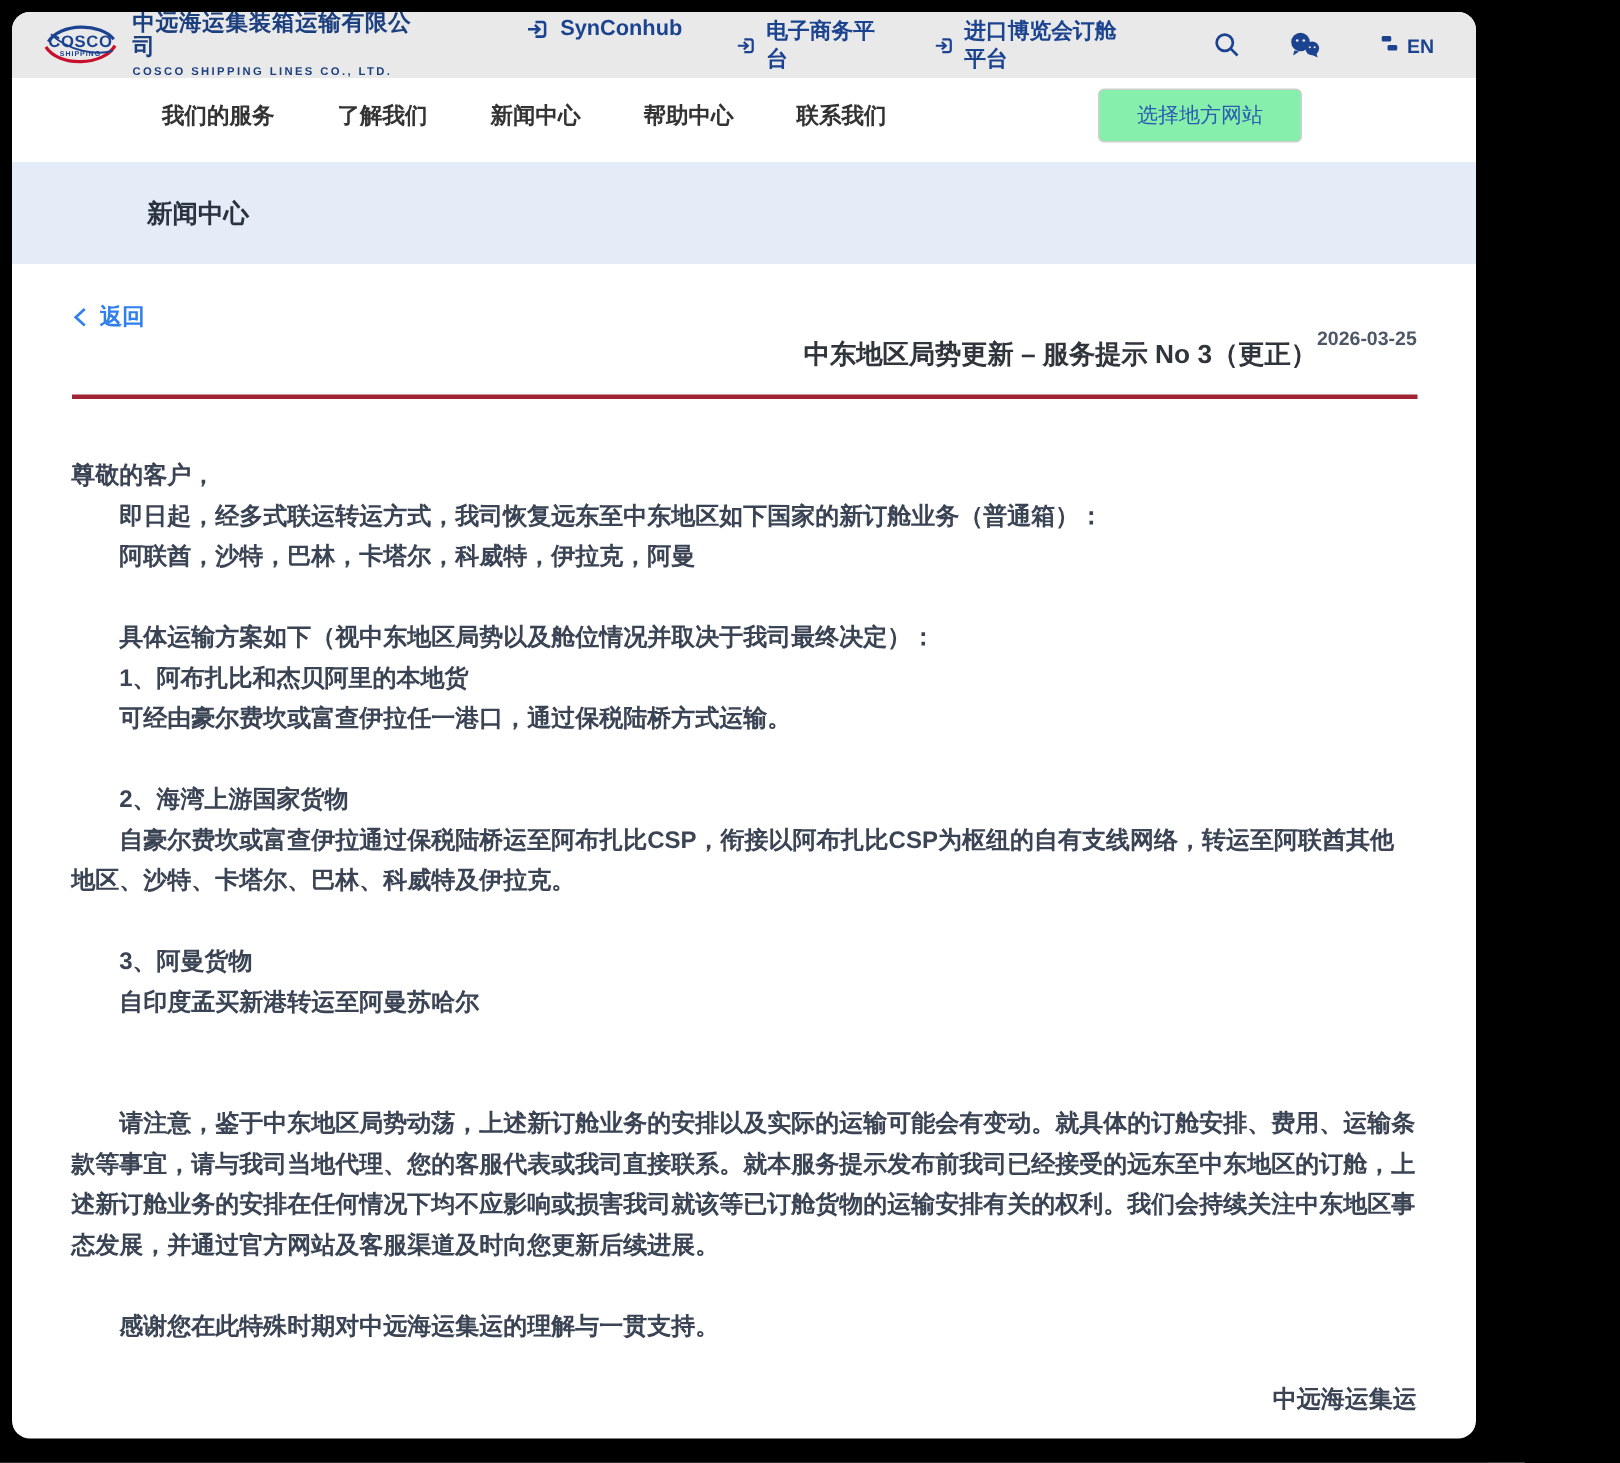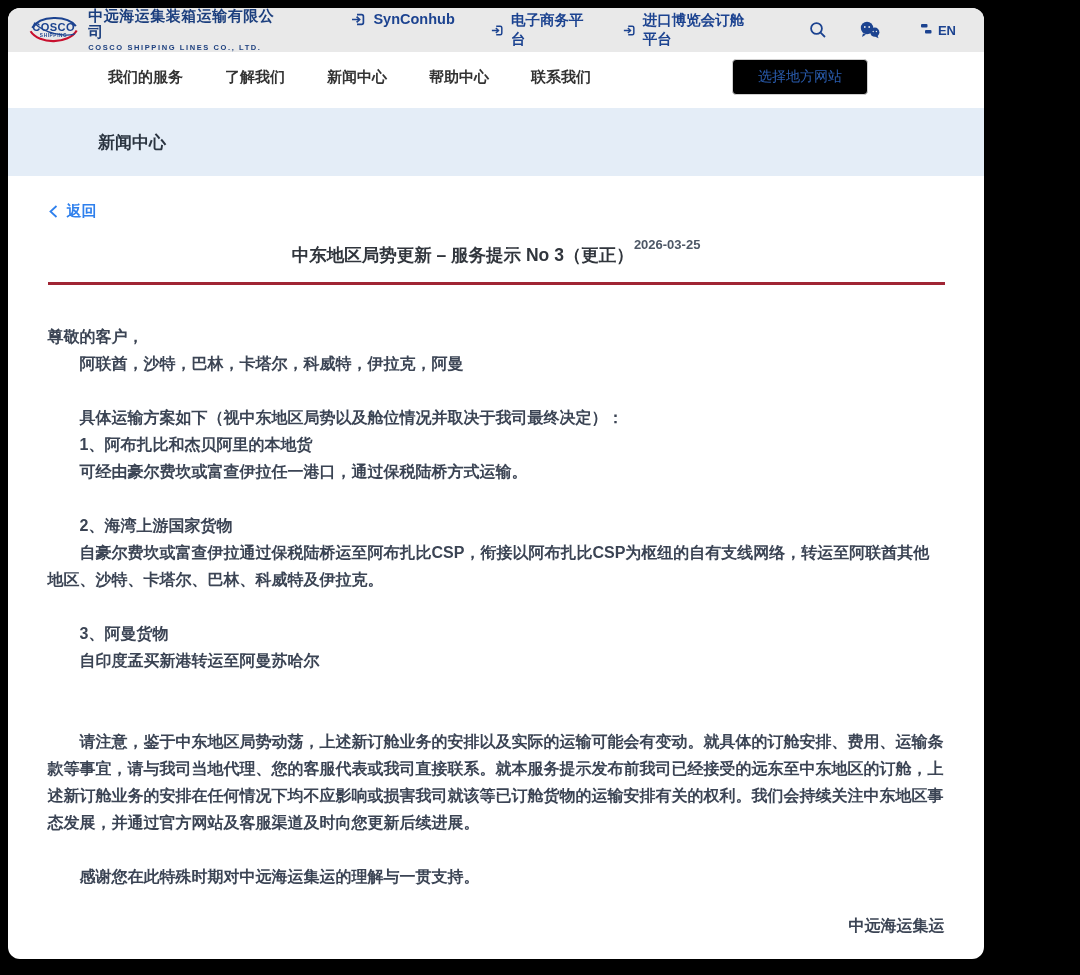--- a/index.html
+++ b/index.html
@@ -24,34 +24,34 @@
   .icon-btn { background: none; border: none; padding: 0; margin: 0 0 0 32px; cursor: pointer;
               display: inline-flex; align-items: center; color: #1c4390; }
   .lang-switch { display: inline-flex; gap: 6px; margin-left: 40px;
                  color: #1c4390; font-size: 13px; font-weight: 700; cursor: pointer; }
 
   
   .mainnav { height: 50px; background: #fff; display: flex; align-items: center;
              padding: 0 116px 0 100px; flex-shrink: 0; }
   .mainnav ul { list-style: none; display: flex; margin: 0; padding: 0; gap: 42px; }
   .mainnav a { font-size: 15px; font-weight: 700; color: #333; text-decoration: none; cursor: pointer; margin-top: 24px; }
-  .region-btn { margin-left: auto; background: #000000; border: 1px solid #cfcfcf; border-radius: 4px;
+  .region-btn { margin-left: auto; background: #86efac; border: 1px solid #cfcfcf; border-radius: 4px;
                 color: #2a5db0; font-size: 14px; padding: 8px 25px; cursor: pointer;
                 font-family: inherit; }
 
   
   .banner { margin-top: 6px; height: 68px; background: #e4edf7; display: flex; align-items: center;
             padding-left: 90px; flex-shrink: 0; }
   .banner h1 { margin: 0; font-size: 17px; font-weight: 700; color: #2a3440; }
 
   
   .content { width: 897px; margin: 0 auto; padding-top: 26px; flex: 1; }
   .back-link { display: inline-flex; align-items: center; gap: 8px; color: #2f80ed;
                font-size: 15px; font-weight: 600; text-decoration: none; cursor: pointer; }
-  .title-row { display: flex; justify-content: center; align-items: flex-start; margin-top: 20px; }
+  .title-row { display: flex; justify-content: flex-end; align-items: flex-start; }
   .title-row h2 { margin: 0; font-size: 17.5px; font-weight: 700; color: #30353c; }
   .pub-date { font-size: 13px; font-weight: 600; color: #4d5766; margin-top: -6px; }
   .redline { border: none; height: 3px; background: #a02534; margin: 15px 0 0; }
 
   article { margin-top: 38px; font-size: 16px; line-height: 27px; color: #3b4454; font-weight: 600; }
   .para { margin: 0; min-height: 27px; }
   .para.indent { text-indent: 2em; }
 
   .signature { text-align: right; margin-top: 22px; font-size: 16px; font-weight: 600;
                color: #3b4454; line-height: 28px; }
@@ -163,20 +163,21 @@
 
       <div class="title-row">
         <h2>中东地区局势更新 – 服务提示 No 3（更正）</h2>
         <span class="pub-date">2026-03-25</span>
       </div>
       <hr class="redline">
 
       <article>
 
       <p class="para">尊敬的客户，</p>
+          <p class="para indent">即日起，经多式联运转运方式，我司恢复远东至中东地区如下国家的新订舱业务（普通箱）：</p>
           <p class="para indent">阿联酋，沙特，巴林，卡塔尔，科威特，伊拉克，阿曼</p>
           <p class="para"></p>
           <p class="para indent">具体运输方案如下（视中东地区局势以及舱位情况并取决于我司最终决定）：</p>
           <p class="para indent">1、阿布扎比和杰贝阿里的本地货</p>
           <p class="para indent">可经由豪尔费坎或富查伊拉任一港口，通过保税陆桥方式运输。</p>
           <p class="para"></p>
           <p class="para indent">2、海湾上游国家货物</p>
           <p class="para indent">自豪尔费坎或富查伊拉通过保税陆桥运至阿布扎比CSP，衔接以阿布扎比CSP为枢纽的自有支线网络，转运至阿联酋其他地区、沙特、卡塔尔、巴林、科威特及伊拉克。</p>
           <p class="para"></p>
           <p class="para indent">3、阿曼货物</p>

